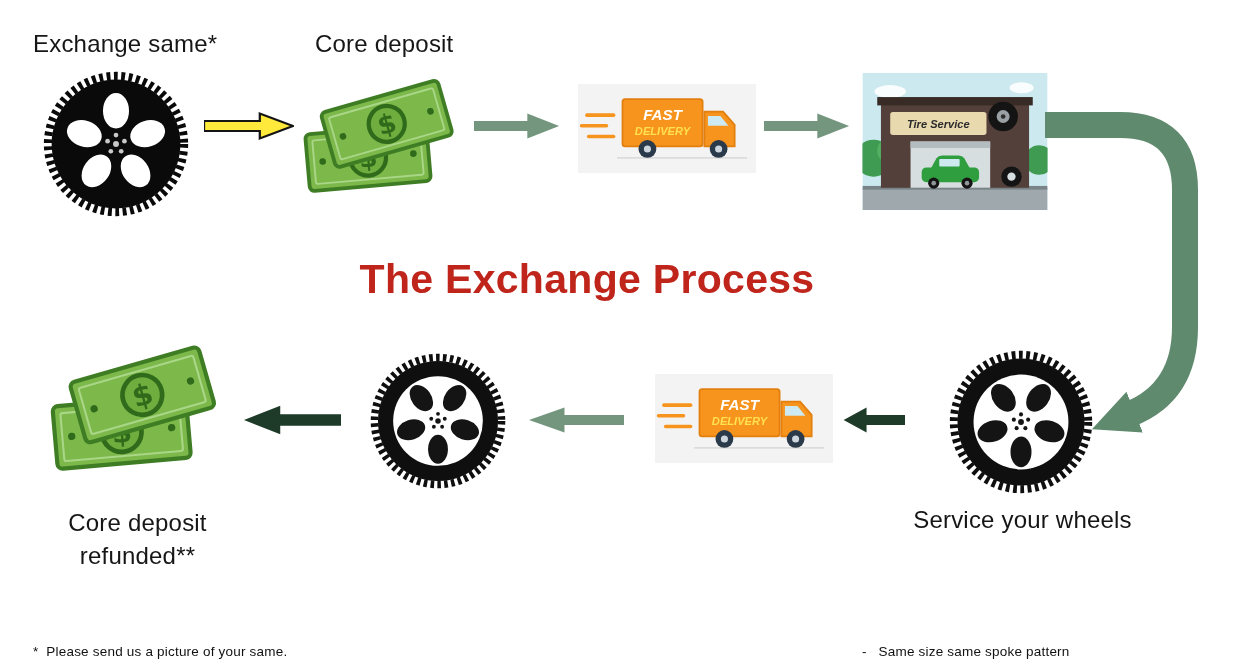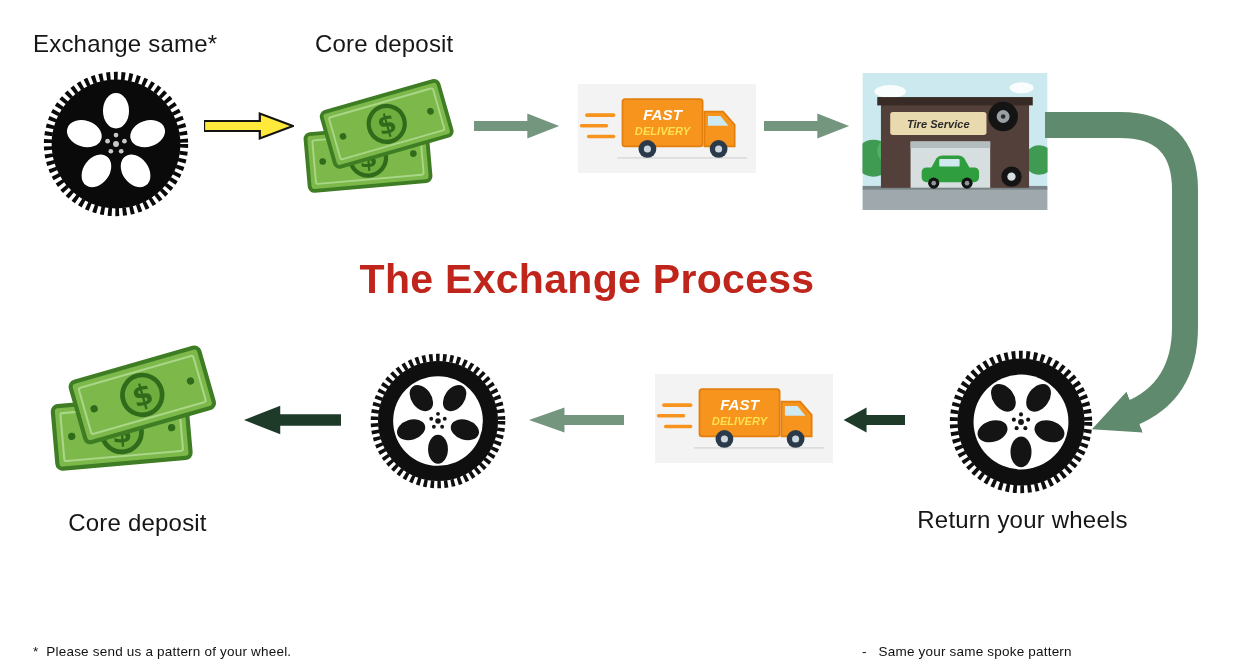--- a/index.html
+++ b/index.html
@@ -186,21 +186,21 @@
       </marker>
     </defs>
     <path d="M0 23 L75 23 Q140 23 140 88 L140 225 Q140 290 85 312" fill="none" stroke-width="26" marker-end="url(#curveHead)" stroke="#5f8a6d"></path>
   </svg>
 
   <div class="title" style="color: rgb(192, 37, 28);">The Exchange Process</div>
 
   <svg class="abs" style="left:948px; top:349px; width:146px; height:146px;" viewBox="0 0 100 100">
     <use href="#sym-wheel-outline"></use>
   </svg>
-  <div class="label center" style="left:905px; top:506px; width:235px;">Return your wheels</div>
+  <div class="label center" style="left:905px; top:506px; width:235px;">Service your wheels</div>
 
   <svg class="abs flip" style="left:843px; top:406px; width:62px; height:28px;">
     <use href="#sym-arrow" width="100%" height="100%" fill="#1e3b29"></use>
   </svg>
 
   <svg class="abs" style="left:655px; top:374px; width:178px; height:89px;" viewBox="0 0 200 100">
     <use href="#sym-truck"></use>
   </svg>
 
   <svg class="abs flip" style="left:528px; top:406px; width:96px; height:28px;">
@@ -213,24 +213,25 @@
 
   <svg class="abs flip" style="left:243px; top:404px; width:98px; height:32px;">
     <use href="#sym-arrow" width="100%" height="100%" fill="#1e3b29"></use>
   </svg>
 
   <svg class="abs" style="left:50px; top:340px; width:183px; height:141px;" viewBox="0 0 175 135">
     <use href="#sym-money"></use>
   </svg>
   <div class="label center two-line" style="left:30px; top:506px; width:215px; white-space:normal;">
     <div>Core deposit</div>
+    <div>refunded**</div>
   </div>
 
   <div class="footnote" style="left:33px; top:594px;">
-    <div>*  Please send us a pattern of your wheel.</div>
+    <div>*  Please send us a picture of your same.</div>
     
   </div>
   <div class="footnote" style="left:862px; top:594px;">
-    <div>-   Same your same spoke pattern</div>
+    <div>-   Same size same spoke pattern</div>
     
   </div>
 
 </div>
 
 </body></html>

